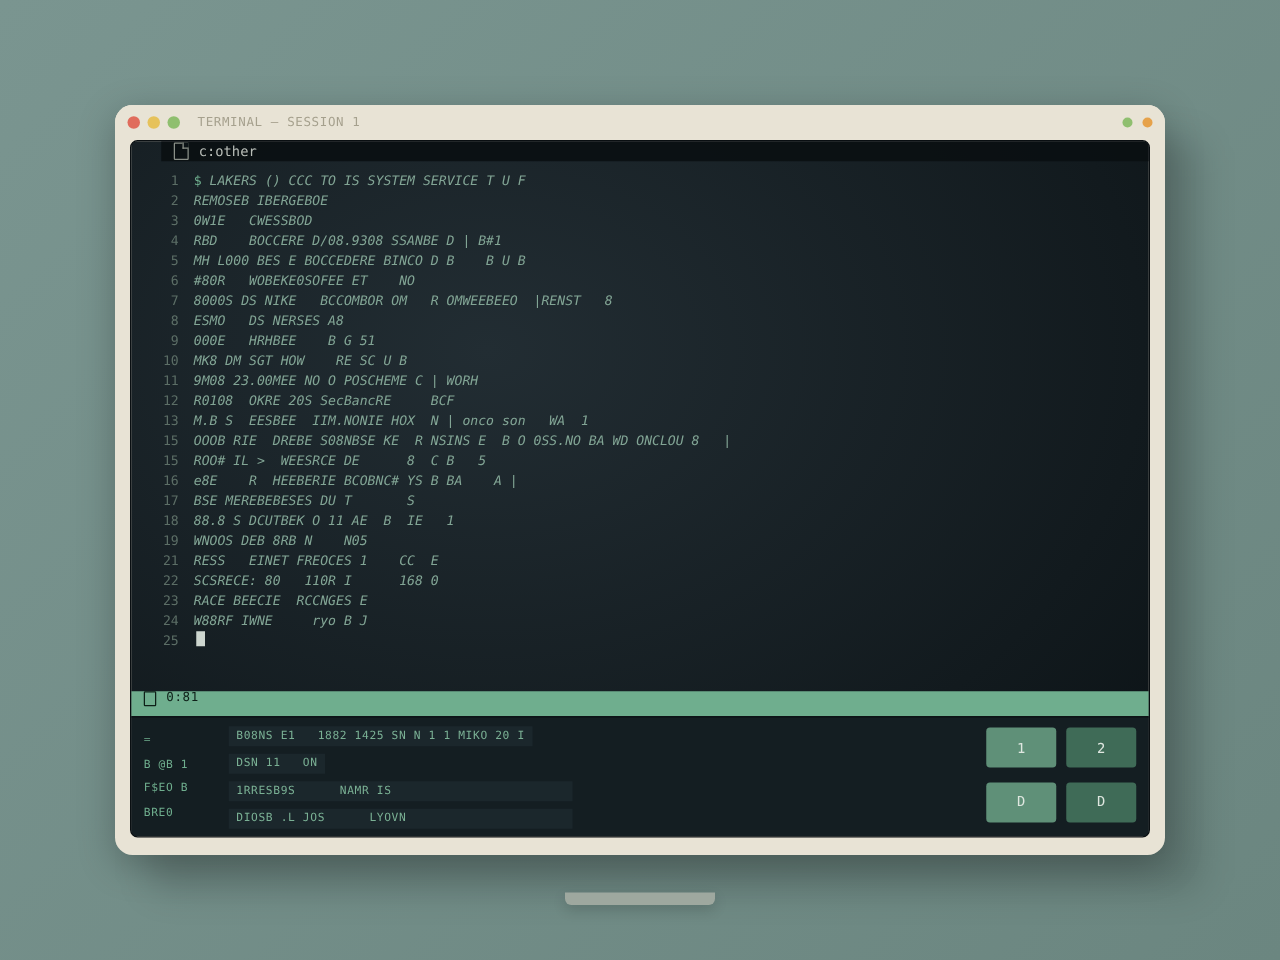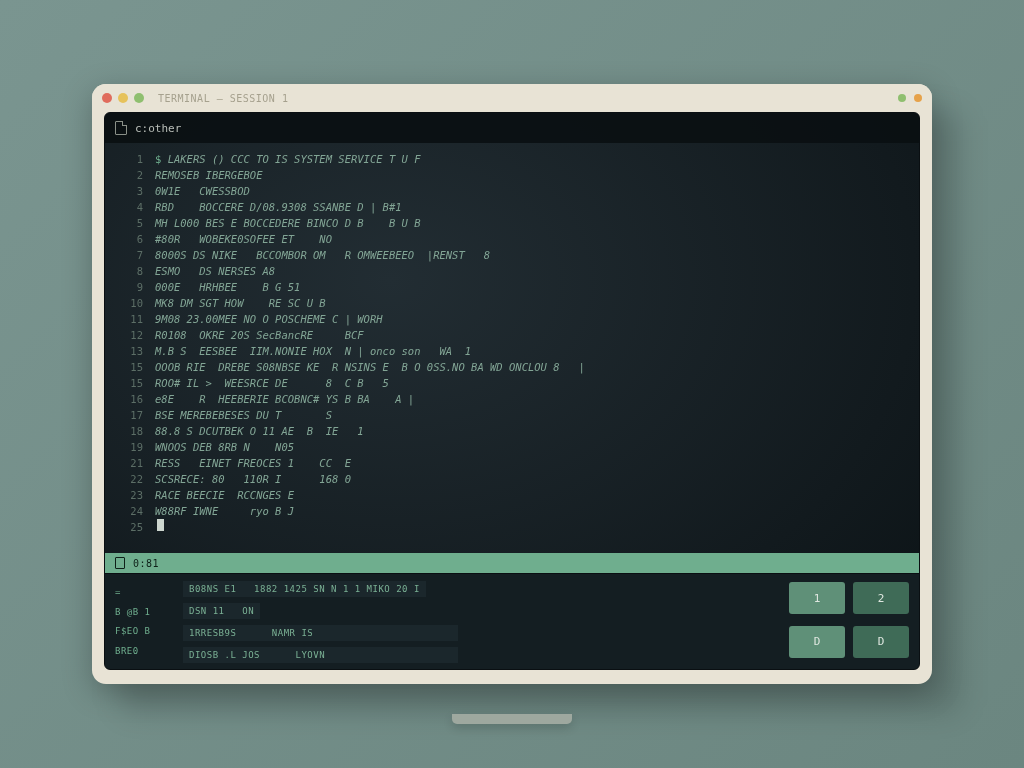--- a/index.html
+++ b/index.html
@@ -67,28 +67,29 @@
     flex: 1;
     margin: 0 12px 14px 12px;
     background: radial-gradient(ellipse at 35% 30%, #222d33 0%, #121a1e 70%, #0b1215 100%);
     border-radius: 6px;
     display: flex;
     flex-direction: column;
     overflow: hidden;
     border: 1px solid #0a0f12;
   }
   .term-tabbar {
-    height: 30px;
+    height: 16px;
     background: rgba(10,15,18,0.9);
     display: flex;
     align-items: center;
     padding: 0 10px;
     gap: 8px;
     font-size: 11px;
     color: #b9beb8;
+    margin-left: 24px;
   }
   .term-tabbar .page-icon {
     width: 12px; height: 14px;
     border: 1px solid #8a9088;
     border-radius: 1px;
     position: relative;
   }
   .term-tabbar .page-icon::after {
     content: '';
     position: absolute;
@@ -125,21 +126,20 @@
     background: #cdd6cf;
     vertical-align: middle;
     margin-left: 2px;
   }
   
   .statusbar {
     height: 20px;
     background: #6fae8e;
     color: #0e2018;
     display: flex;
-    align-items: center;
     padding: 0 10px;
     font-size: 10px;
     letter-spacing: 0.5px;
     gap: 8px;
   }
   .statusbar .sb-icon {
     width: 10px; height: 12px;
     border: 1px solid #0e2018;
     border-radius: 1px;
   }

